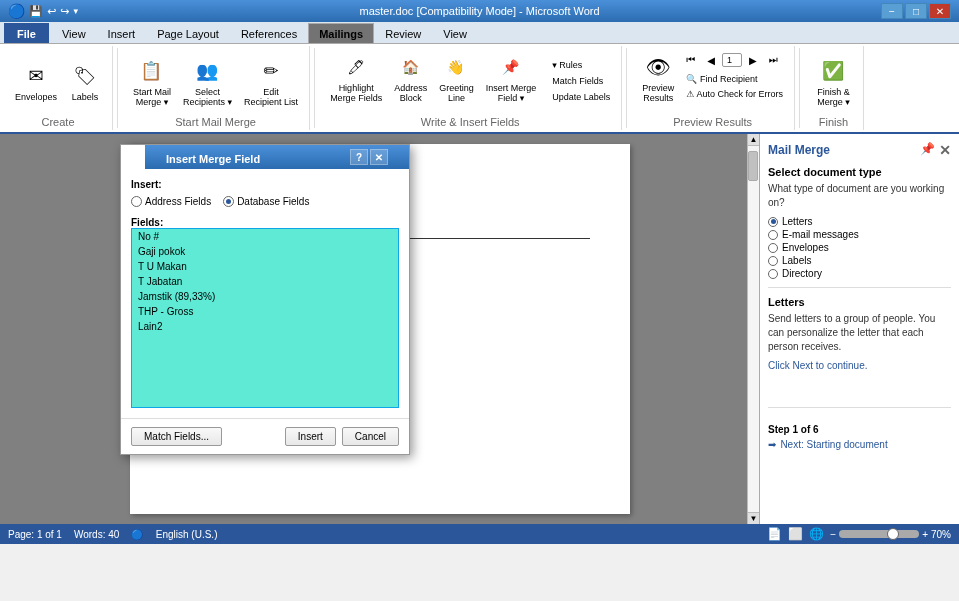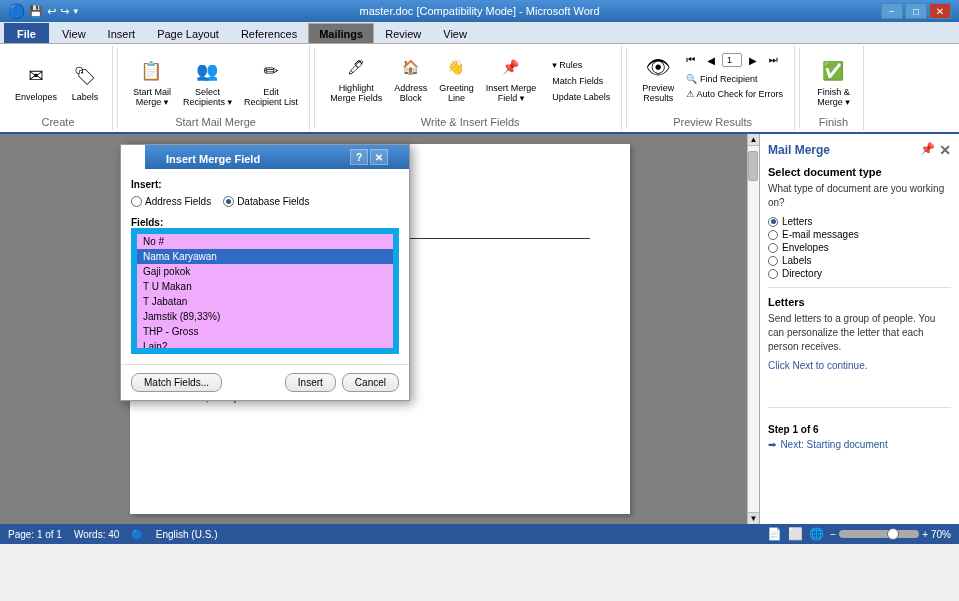--- a/index.html
+++ b/index.html
@@ -229,25 +229,25 @@
       border: 1px solid #666;
       background: white;
       display: flex; align-items: center; justify-content: center;
     }
     .dialog-radio-circle.selected::after {
       content: ''; width: 5px; height: 5px;
       border-radius: 50%; background: #2b579a;
     }
     .fields-label { font-size: 10px; font-weight: bold; }
     .fields-listbox {
-      border: 6px solid #0ea5e9;
+      border: 1px solid #0ea5e9;
       width: 100%;
-      height: 126px;
+      height: 180px;
       overflow-y: auto;
-      background: #f0abfc;
+      background: #5eead4;
     }
     .fields-item {
       padding: 2px 6px;
       font-size: 10px;
       cursor: pointer;
     }
     .fields-item.selected { background: #316ac5; color: white; }
     .dialog-footer {
       display: flex;
       align-items: center;
@@ -255,21 +255,21 @@
       padding: 8px 10px;
       border-top: 1px solid #ddd;
       justify-content: flex-end;
     }
     .dialog-footer-btn {
       padding: 3px 12px;
       border: 1px solid #999;
       background: linear-gradient(to bottom, #f8f8f8, #e8e8e8);
       cursor: pointer;
       font-size: 10px;
-      border-radius: 8px;
+      border-radius: 2px;
     }
     .dialog-footer-btn.match { margin-right: auto; }
 
     .ribbon-separator { width: 1px; background: #ddd; align-self: stretch; margin: 2px 0; }
     .ribbon-v-btn { font-size: 9px; padding: 1px 4px; cursor: pointer; border: 1px solid transparent; border-radius: 2px; white-space: nowrap; display: flex; align-items: center; gap: 2px; }
 
     .doc-area-wrapper {
       position: relative;
       height: 390px;
       display: flex;
@@ -485,21 +485,20 @@
                 <span>Address Fields</span>
               </label>
               <label class="dialog-radio">
                 <div class="dialog-radio-circle selected"></div>
                 <span>Database Fields</span>
               </label>
             </div>
             <div class="fields-label">Fields:</div>
             <div class="fields-listbox">
               <div class="fields-item">No #</div>
-              <div class="fields-item selected">Nama Karyawan</div>
               <div class="fields-item">Gaji pokok</div>
               <div class="fields-item">T U Makan</div>
               <div class="fields-item">T Jabatan</div>
               <div class="fields-item">Jamstik (89,33%)</div>
               <div class="fields-item">THP - Gross</div>
               <div class="fields-item">Lain2</div>
             </div>
           </div>
           <div class="dialog-footer">
             <button class="dialog-footer-btn match">Match Fields...</button>

